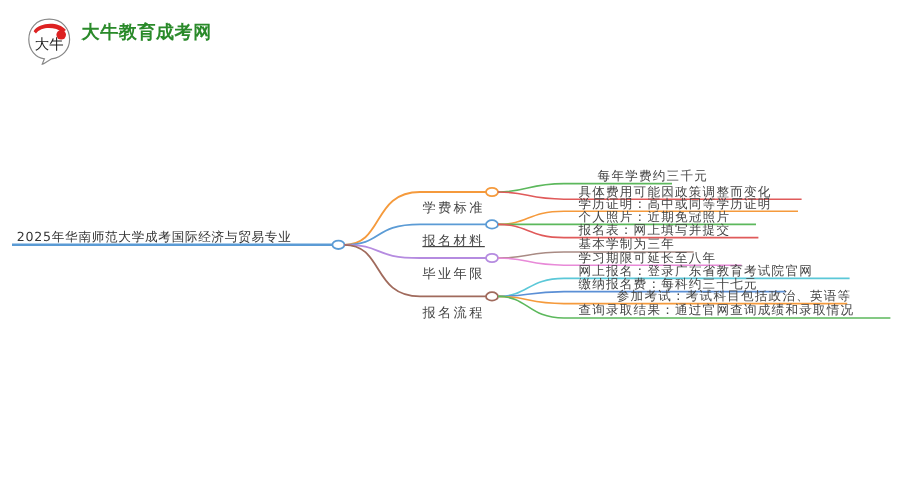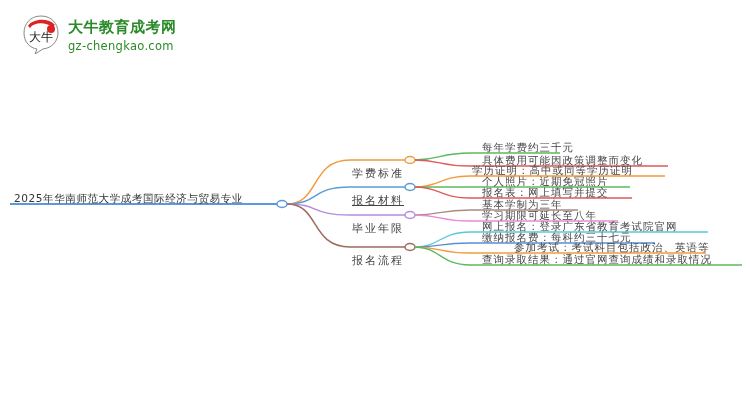--- a/index.html
+++ b/index.html
@@ -17,21 +17,20 @@
 <body>
 
 <div class="logo">
   <svg class="logo-badge" viewBox="0 0 38 40">
     <path d="M19 2 C8 2 2 10 2 19 C2 28 8 34 15 35 L13 40 L21 35 C30 34 36 27 36 19 C36 10 30 2 19 2 Z" fill="#fff" stroke="#888" stroke-width="1"></path>
     <path d="M6 12 C10 5 26 3 33 11 L30 13 C24 8 12 8 8 14 Z" fill="#d22"></path>
     <circle cx="29" cy="15" r="4" fill="#d22"></circle>
     <text x="7" y="27" font-size="12" font-family="DejaVu Serif, serif" fill="#222">大牛</text>
   </svg>
   <div class="logo-title">大牛教育成考网</div>
-  <div class="logo-url">gz-chengkao.com</div>
 </div>
 
 <svg class="map" width="750" height="410">
 
   <line x1="10" y1="204" x2="277" y2="204" stroke="#5b9bd5" stroke-width="2"></line>
 
   <ellipse cx="282" cy="204" rx="5" ry="3.5" fill="#fff" stroke="#5b9bd5" stroke-width="1.5"></ellipse>
 
   <path d="M287 204 C 320 204, 310 160, 350 160 L 405 160" fill="none" stroke="#f59a3c" stroke-width="1.5"></path>
   <path d="M287 204 C 320 204, 310 187, 350 187 L 405 187" fill="none" stroke="#5b9bd5" stroke-width="1.5"></path>
@@ -59,24 +58,24 @@
   <path d="M415 247 C 440 247, 440 265, 470 265 L 742 265" fill="none" stroke="#5cb85c" stroke-width="1.3"></path>
 </svg>
 
 <div class="lbl root" style="left:14px; top:192px;">2025年华南师范大学成考国际经济与贸易专业</div>
 
 <div class="lbl branch" style="left:352px; top:148px;">学费标准</div>
 <div class="lbl branch" style="left:352px; top:175px;text-decoration:underline;">报名材料</div>
 <div class="lbl branch" style="left:352px; top:203px;">毕业年限</div>
 <div class="lbl branch" style="left:352px; top:235px;">报名流程</div>
 
-<div class="lbl" style="left:482px; top:141px;text-align:center;">每年学费约三千元</div>
+<div class="lbl" style="left:498px; top:141px;text-align:center;">每年学费约三千元</div>
 <div class="lbl" style="left:482px; top:154px;">具体费用可能因政策调整而变化</div>
 
-<div class="lbl" style="left:472px; top:164px;text-align:right;">学历证明：高中或同等学历证明</div>
+<div class="lbl" style="left:482px; top:164px;text-align:right;">学历证明：高中或同等学历证明</div>
 <div class="lbl" style="left:482px; top:175px;">个人照片：近期免冠照片</div>
 <div class="lbl" style="left:482px; top:186px;">报名表：网上填写并提交</div>
 
 <div class="lbl" style="left:482px; top:198px;">基本学制为三年</div>
 <div class="lbl" style="left:482px; top:209px;">学习期限可延长至八年</div>
 
 <div class="lbl" style="left:482px; top:220px;">网上报名：登录广东省教育考试院官网</div>
 <div class="lbl" style="left:482px; top:231px;">缴纳报名费：每科约三十七元</div>
 <div class="lbl" style="left:482px; top:241px;margin-left:32px;">参加考试：考试科目包括政治、英语等</div>
 <div class="lbl" style="left:482px; top:253px;">查询录取结果：通过官网查询成绩和录取情况</div>

